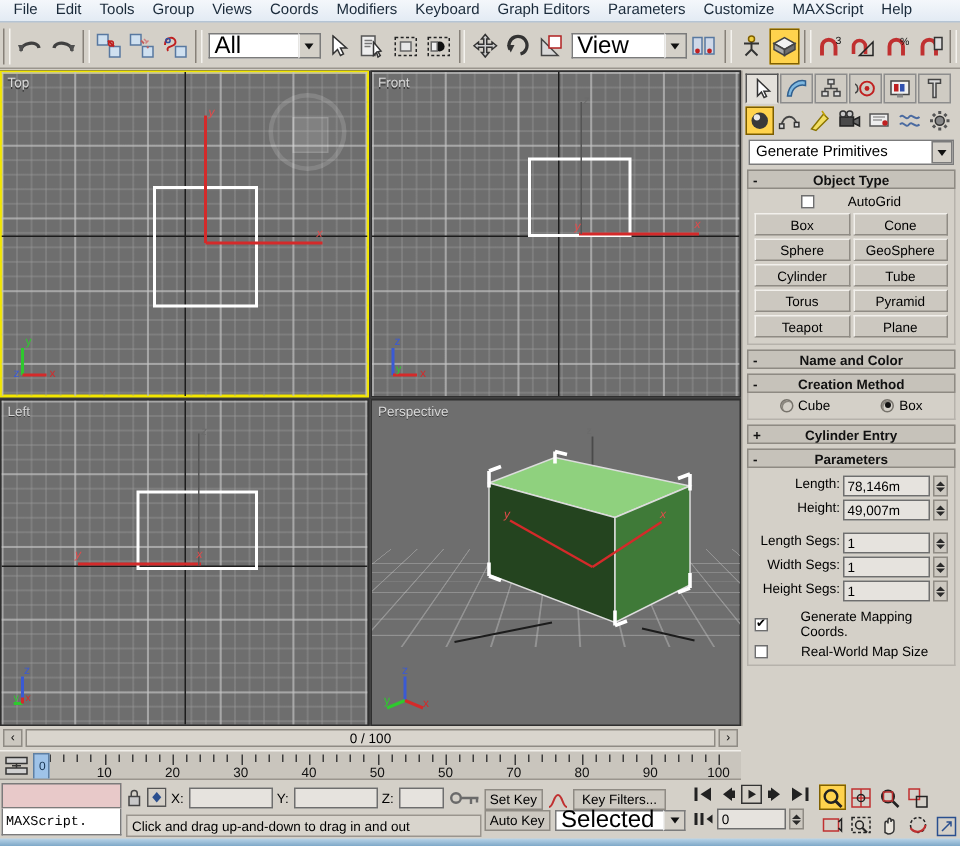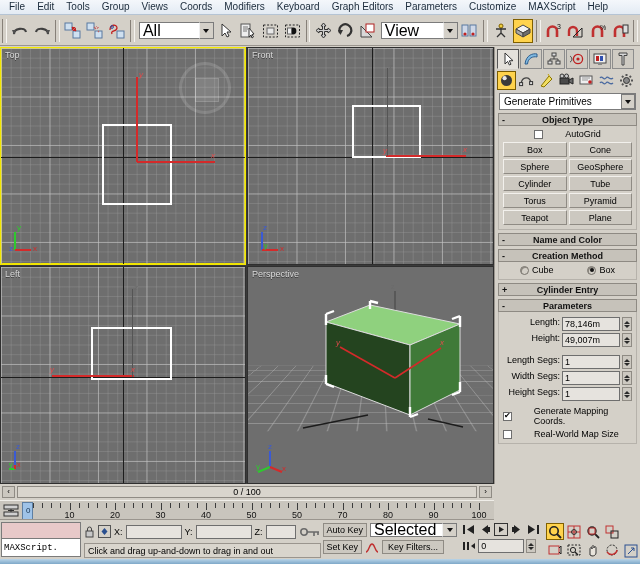--- a/index.html
+++ b/index.html
@@ -868,38 +868,38 @@
         <span class="coordfield" style="width:30px;"></span>
         <svg width="22" height="12" viewBox="0 0 22 12">
           <circle cx="5" cy="6" r="3.2" fill="none" stroke="#6a6a6a" stroke-width="1.6"></circle>
           <path d="M8 6 L20 6 M15 6 L15 10 M19 6 L19 9" stroke="#6a6a6a" stroke-width="1.6"></path>
         </svg>
       </div>
       <div class="prompt">Click and drag up-and-down to drag in and out</div>
     </div>
 
     <div class="animctl">
+      <div style="display:flex; align-items:center; gap:3px; margin-top:3px;">
+        <div class="akbtn">Set Key</div>
+        <svg width="14" height="13" viewBox="0 0 14 13">
+          <path d="M1 11 C4 11,4 3,7 3 C10 3,10 11,13 11" stroke="#c03030" stroke-width="1.4" fill="none"></path>
+        </svg>
+        <div class="akbtn" style="width:62px;">Key Filters...</div>
+      </div>
       <div style="display:flex; align-items:center; gap:3px;">
         <div class="akbtn">Auto Key</div>
         <div style="position:relative;">
           <div class="combo" style="width:72px; height:14px;">
             <span>Selected</span>
             <div class="arrowbox" style="height:14px;">
                 <i class="cb-arrow"></i>
               </div>
           </div>
         </div>
       </div>
-      <div style="display:flex; align-items:center; gap:3px; margin-top:3px;">
-        <div class="akbtn">Set Key</div>
-        <svg width="14" height="13" viewBox="0 0 14 13">
-          <path d="M1 11 C4 11,4 3,7 3 C10 3,10 11,13 11" stroke="#c03030" stroke-width="1.4" fill="none"></path>
-        </svg>
-        <div class="akbtn" style="width:62px;">Key Filters...</div>
-      </div>
     </div>
 
     <div style="width:90px; padding:2px 0 0 2px;">
       <div style="display:flex; gap:2px;">
         <svg width="14" height="13" viewBox="0 0 14 13">
           <rect x="1" y="2" width="2" height="9" fill="#222"></rect>
           <path d="M12 2 L12 11 L5 6.5 Z" fill="#222"></path>
         </svg>
         <svg width="14" height="13" viewBox="0 0 14 13">
           <path d="M10 2 L10 11 L4 6.5 Z" fill="#222"></path>

